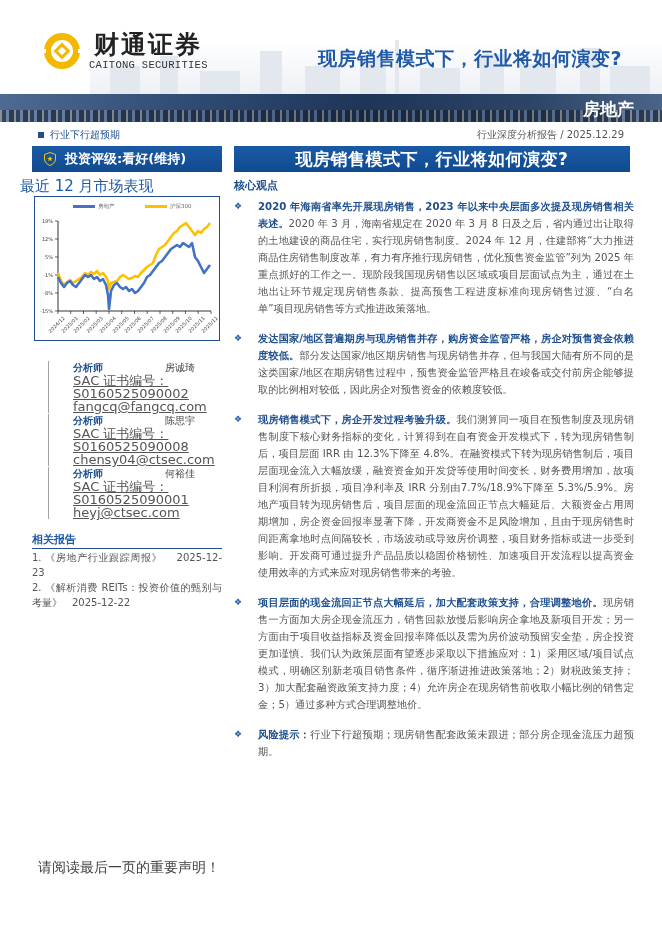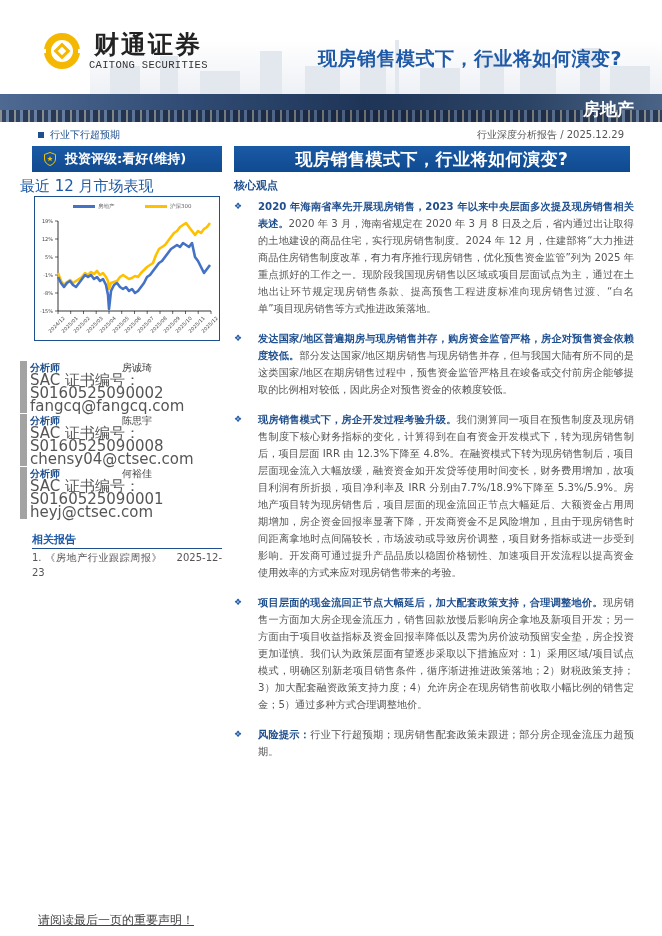--- a/index.html
+++ b/index.html
@@ -30,40 +30,40 @@
   .shield { width: 12px; height: 14px; margin-right: 9px; }
   .market-label { position: absolute; left: 20px; top: 177px; font-size: 15px; color: #1f5aa8; }
 
   .chart-frame { position: absolute; left: 34px; top: 196px; width: 186px; height: 145px; border: 1.5px solid #1f4f8e; background: #fff; }
   .legend { position: absolute; top: 6px; left: 0; width: 100%; font-size: 5.5px; color: #666; }
   .legend .item { position: absolute; display: flex; align-items: center; }
   .legend .swatch { width: 22px; height: 3px; margin-right: 3px; }
   .ylab { position: absolute; font-size: 5px; color: #444; text-align: right; width: 18px; }
   .xlab { position: absolute; font-size: 5px; color: #444; transform: rotate(-45deg); transform-origin: right top; white-space: nowrap; text-align: right; }
 
-  .analyst { position: absolute; left: 20px; width: 190px; border-left: 7px solid #a3a3a3; padding-left: 3px; }
+  .analyst { position: absolute; left: 48px; width: 190px; border-left: 1px solid #a3a3a3; padding-left: 24px; }
   .analyst .row1 { display: flex; font-size: 10px; line-height: 13px; }
   .analyst .role { color: #1f4f8e; font-weight: bold; width: 50px; }
   .analyst .name { color: #444; margin-left: 42px; }
-  .analyst .cert, .analyst .email { font-size: 15px; color: #555; line-height: 13px; }
+  .analyst .cert, .analyst .email { font-size: 13px; color: #555; line-height: 13px; text-decoration: underline; }
 
   .related-title { position: absolute; left: 32px; top: 532px; width: 190px; font-size: 11px; font-weight: bold; color: #1f5aa8; border-bottom: 1px solid #1f4f8e; padding-bottom: 1px; }
   .related-list { position: absolute; left: 32px; top: 550px; width: 190px; font-size: 10px; color: #555; line-height: 15px; }
   .related-list .ritem { text-align: justify; }
 
   .title-box { position: absolute; left: 234px; top: 146px; width: 396px; height: 26px; background: linear-gradient(180deg,#1a5aa5,#0f4a90);
     color: #fff; font-weight: bold; font-size: 17px; text-align: center; line-height: 26px; letter-spacing: 0.5px; }
   .core-title { position: absolute; left: 234px; top: 178px; font-size: 11px; font-weight: bold; color: #1f4f8e; }
 
   .points { position: absolute; left: 234px; top: 198px; width: 400px; }
   .point { position: relative; padding-left: 24px; font-size: 10.2px; line-height: 17px; color: #555; text-align: justify; }
   .point .bullet { position: absolute; left: 0; top: 0; color: #1f5aa8; font-size: 9px; }
   .point .lead { color: #1f4f8e; font-weight: bold; }
 
-  .footer-note { position: absolute; left: 38px; top: 912px; font-size: 12px; color: #444; text-decoration: underline; }
+  .footer-note { position: absolute; left: 38px; top: 859px; font-size: 14px; color: #444; }
 </style>
 </head>
 <body>
 
 <div class="header">
   <div class="skyline-light">
     <div class="bld" style="left:20px;width:30px;height:30px;"></div>
     <div class="bld" style="left:70px;width:18px;height:40px;"></div>
     <div class="bld" style="left:110px;width:40px;height:25px;"></div>
     <div class="bld" style="left:170px;width:22px;height:45px;"></div>
@@ -197,20 +197,21 @@
     <span class="role">分析师</span>
     <span class="name">何裕佳</span>
   </div>
   <div class="cert">SAC 证书编号：S0160525090001</div>
   <div class="email">heyj@ctsec.com</div>
 </div>
 
 <div class="related-title">相关报告</div>
 <div class="related-list">
   <div class="ritem">1. 《房地产行业跟踪周报》　 2025-12-23</div>
+  <div class="ritem">2. 《解析消费 REITs：投资价值的甄别与考量》　2025-12-22</div>
 </div>
 
 <div class="title-box">现房销售模式下，行业将如何演变?</div>
 <div class="core-title">核心观点</div>
 
 <div class="points">
   <div class="point" style="margin-bottom:13px;">
     <span class="bullet">❖</span>
     <span class="lead">2020 年海南省率先开展现房销售，2023 年以来中央层面多次提及现房销售相关表述。</span><span>2020 年 3 月，海南省规定在 2020 年 3 月 8 日及之后，省内通过出让取得的土地建设的商品住宅，实行现房销售制度。2024 年 12 月，住建部将“大力推进商品住房销售制度改革，有力有序推行现房销售，优化预售资金监管”列为 2025 年重点抓好的工作之一。现阶段我国现房销售以区域或项目层面试点为主，通过在土地出让环节规定现房销售条款、提高预售工程进度标准向现房销售过渡、“白名单”项目现房销售等方式推进政策落地。</span>
   </div>

